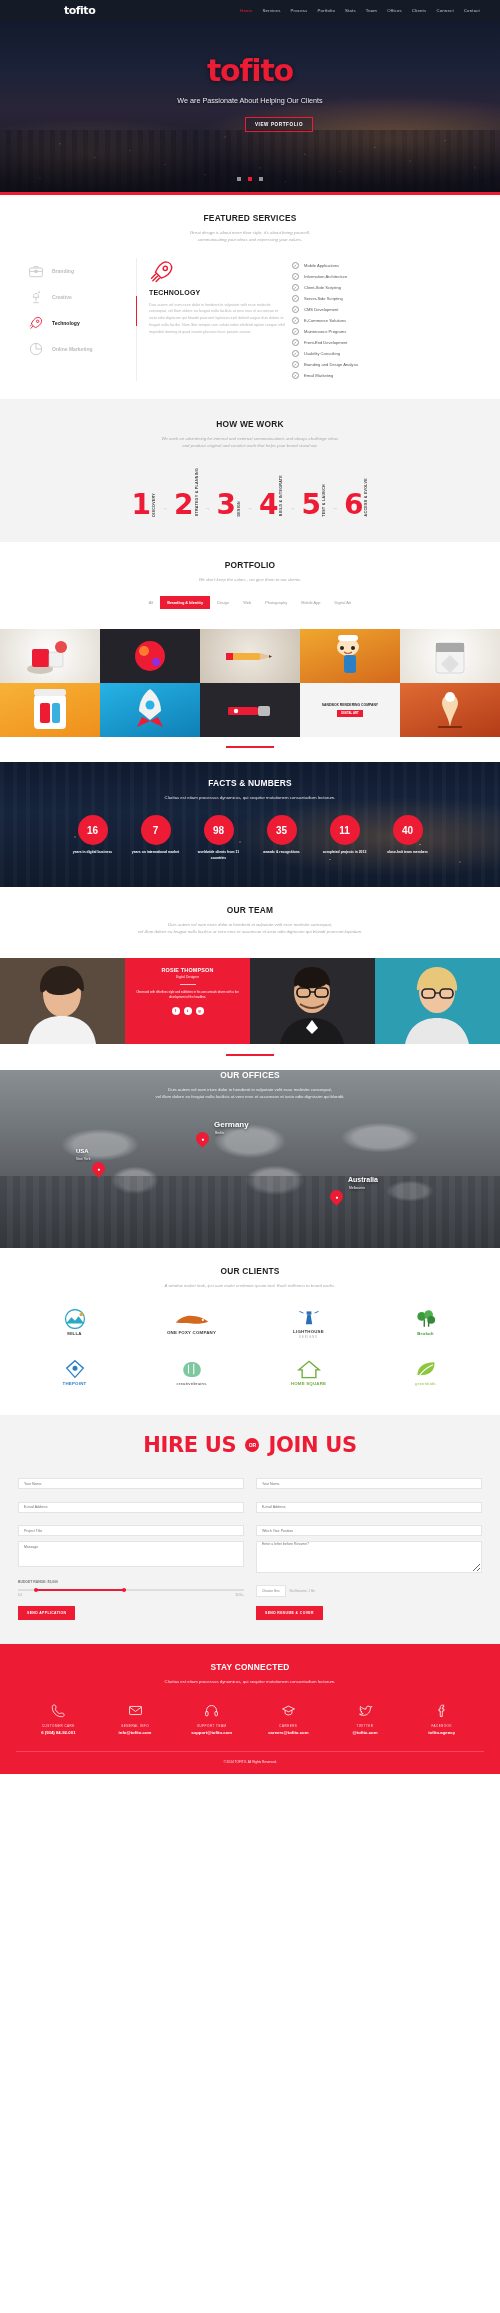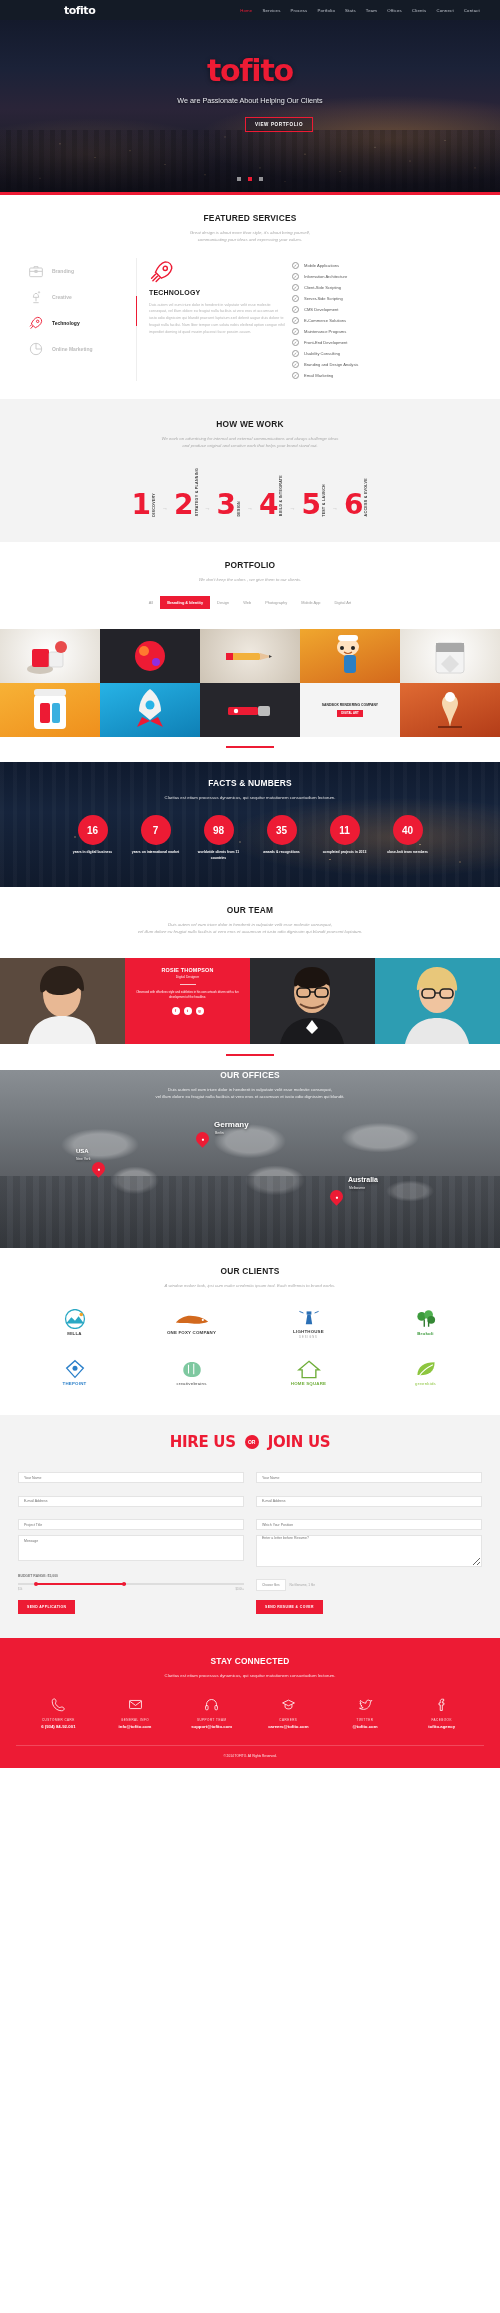--- a/index.html
+++ b/index.html
@@ -186,21 +186,21 @@
   
   .clients { padding: 18px 20px 22px; }
   .cl-grid { display:grid; grid-template-columns:repeat(4,1fr); gap:10px 8px; margin-top:14px; }
   .cl { height:40px; display:flex; flex-direction:column; align-items:center; justify-content:center; gap:2px; }
   .cl .nm { font-size:4.4px; font-weight:800; color:#3a3a3a; letter-spacing:.2px; text-align:center; }
   .cl .sb { font-size:2.6px; color:#9a9a9a; letter-spacing:1px; }
 
   
   .hire { background:#f3f3f3; padding: 18px 18px 24px; }
   .hire-head { display:flex; align-items:center; justify-content:center; gap:9px; }
-  .hire-head .big { font-size:15px; font-weight:900; color:#ed1b34; letter-spacing:-.3px;
+  .hire-head .big { font-size:21px; font-weight:900; color:#ed1b34; letter-spacing:-.3px;
      font-family:"DejaVu Sans",sans-serif; }
   .hire-head .or { width:14px; height:14px; border-radius:50%; background:#ed1b34; color:#fff;
     display:flex; align-items:center; justify-content:center; font-size:5px; font-weight:800; }
   .forms { display:flex; gap:12px; margin-top:14px; }
   .form { flex:1; }
   .fi { width:100%; background:#fff; border:1px solid #e4e4e4; height:11px; margin-bottom:5px;
     font-size:3.5px; color:#b7b7b7; padding:0 5px; font-family:inherit; }
   .fi.ta { height:26px; padding-top:3px; resize:none; }
   .fi.ta2 { height:32px; }
   .rng-lbl { font-size:3.4px; color:#777; font-weight:700; margin-top:4px; }

